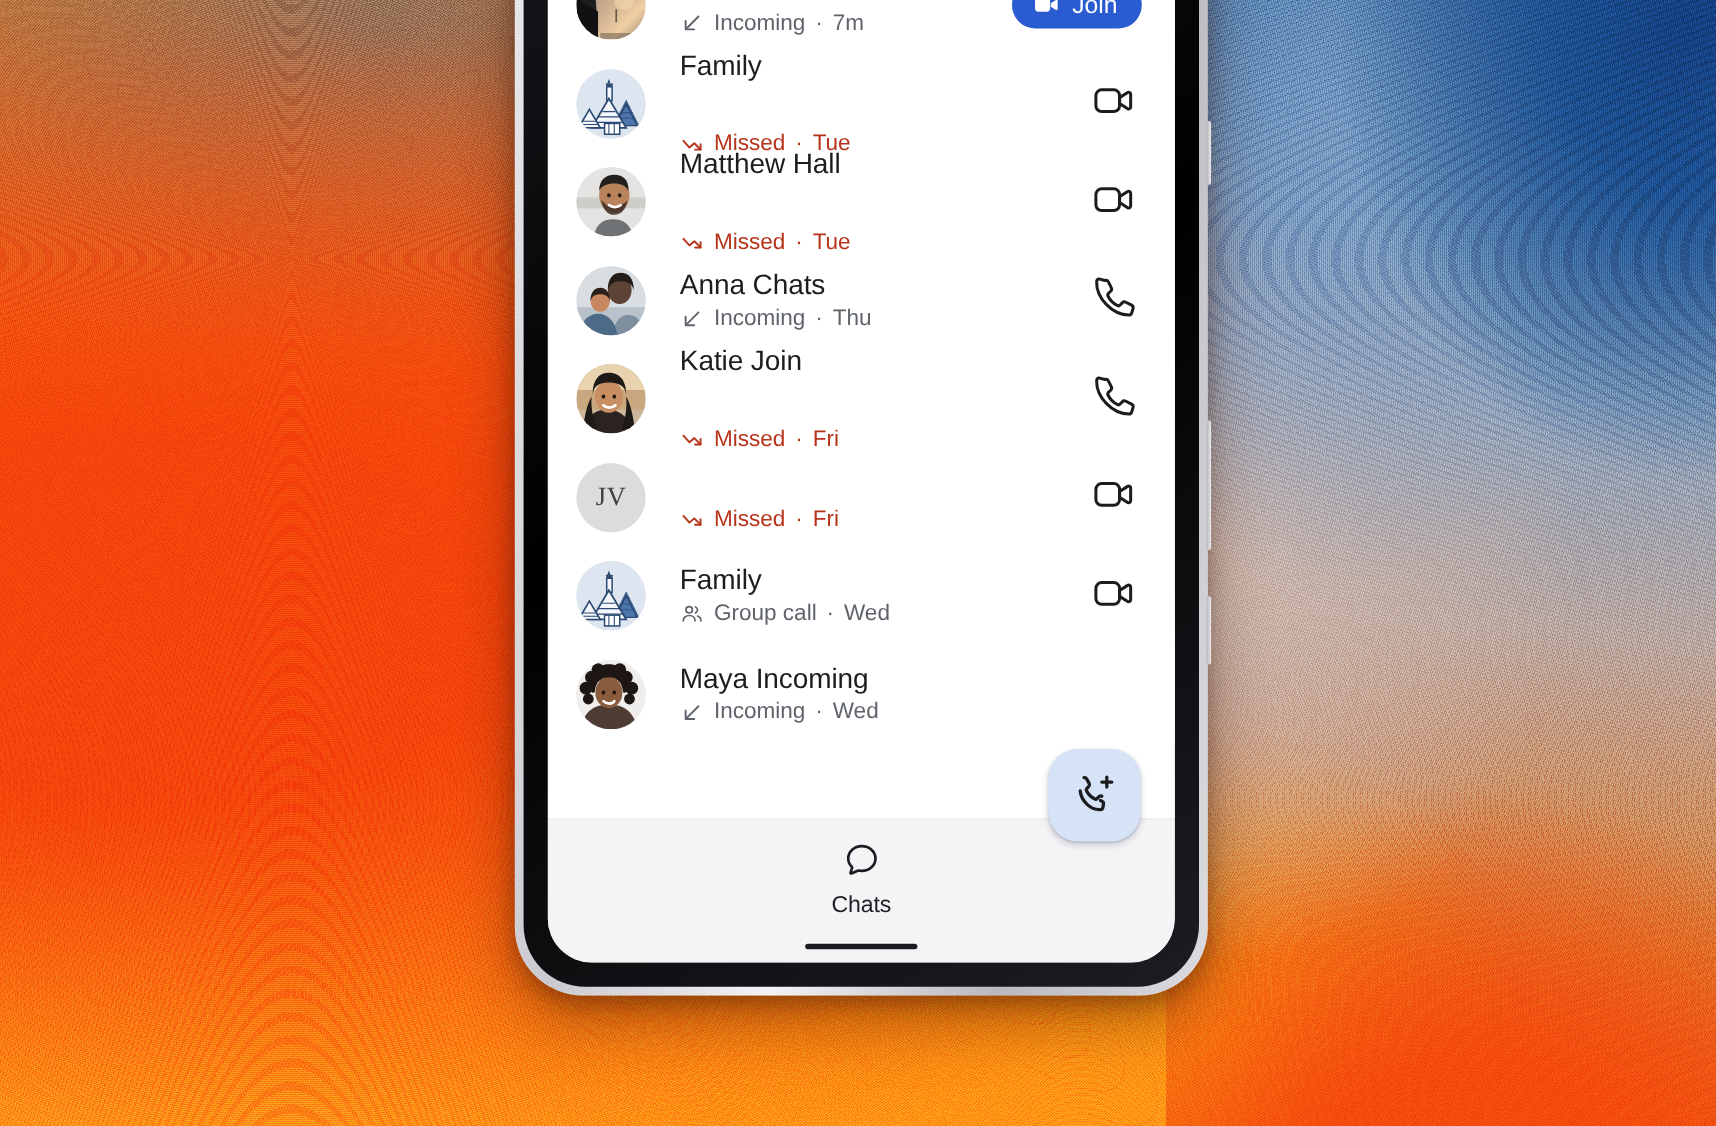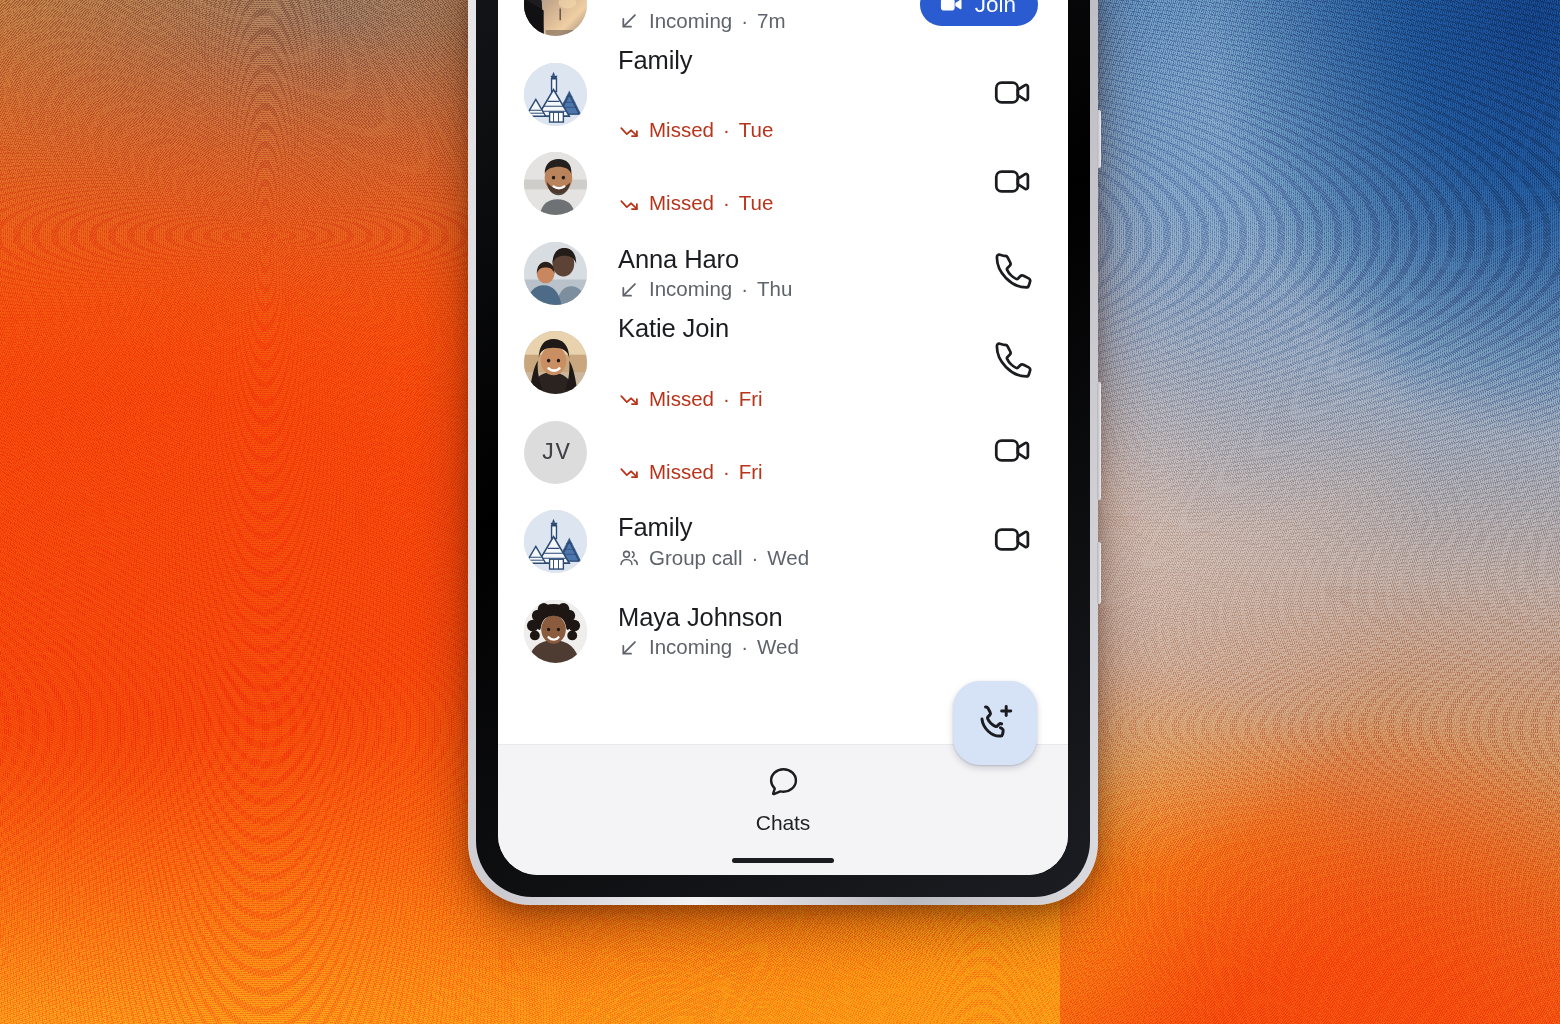--- a/index.html
+++ b/index.html
@@ -114,21 +114,21 @@
     display: flex;
     align-items: center;
     justify-content: center;
   }
   .avatar svg { display: block; width: 100%; height: 100%; }
 
   .initials {
     font-size: 24px;
     color: #3f4146;
     letter-spacing: .5px;
-    font-family: Liberation Mono, monospace;
+    font-family: Liberation Serif, serif;
   }
 
   .row-text {
     flex: 1 1 auto;
     min-width: 0;
     margin-left: 31px;
     display: flex;
     flex-direction: column;
     gap: 3px;
   }
@@ -369,20 +369,21 @@
                   <path d="M16 64c2-11 8-16 18-16s16 5 18 16z" fill="#6e7275"></path>
                   <ellipse cx="35" cy="26" rx="14" ry="16" fill="#b9835c"></ellipse>
                   <path d="M21 22c0-10 6-15 14-15s14 5 13 15c-2-5-7-7-13-7s-12 2-14 7z" fill="#23201e"></path>
                   <path d="M23 30c1 9 6 14 12 14s11-5 12-13c-4 4-9 6-13 6s-8-3-11-7z" fill="#3a2c22" opacity=".85"></path>
                   <ellipse cx="30" cy="26" rx="1.7" ry="1.9" fill="#241c16"></ellipse>
                   <ellipse cx="40" cy="26" rx="1.7" ry="1.9" fill="#241c16"></ellipse>
                   <path d="M30 35c3 2.5 8 2.5 11 0" stroke="#fff" stroke-width="2.4" fill="none" stroke-linecap="round"></path>
                 </svg>
               </div>
               <div class="row-text">
+                <div class="row-title">Matthew Hall</div>
                 <div class="row-sub missed">
                   <span>
                     <svg width="22" height="22" viewBox="0 0 24 24" fill="none" stroke="#b7341a" stroke-width="1.9" stroke-linecap="round" stroke-linejoin="round">
                       <path d="M3.6 8.8L9.6 15.4L14.4 11.2L20.6 17.4"></path>
                       <path d="M20.6 12.1v5.4h-5.4"></path>
                     </svg>
                   </span>
                   <span>Missed</span>
                   <span>·</span>
                   <span>Tue</span>
@@ -402,21 +403,21 @@
                   <path d="M0 38h64v26H0z" fill="#b9c2ca"></path>
                   <path d="M34 64c0-12 6-19 14-19s14 7 16 19z" fill="#7d8e9e"></path>
                   <ellipse cx="40" cy="22" rx="11" ry="13" fill="#5c4335"></ellipse>
                   <path d="M29 22C29 11 34 6 41 6s12 5 12 16c-2-6-6-8-12-8s-10 2-12 8z" fill="#231c18"></path>
                   <path d="M2 64c2-13 9-20 18-20s16 7 18 20z" fill="#4d6b86"></path>
                   <ellipse cx="22" cy="32" rx="9" ry="10" fill="#c8875f"></ellipse>
                   <path d="M13 32c0-8 4-12 9-12s9 4 9 12c-2-5-5-6-9-6s-7 1-9 6z" fill="#2b2019"></path>
                 </svg>
               </div>
               <div class="row-text">
-                <div class="row-title">Anna Haro</div>
+                <div class="row-title">Anna Chats</div>
                 <div class="row-sub ">
                   <span>
                     <svg width="22" height="22" viewBox="0 0 24 24" fill="none" stroke="#5f636b" stroke-width="1.9" stroke-linecap="round" stroke-linejoin="round">
                       <path d="M18.5 5.5L6.2 17.8"></path>
                       <path d="M14.2 18.2H5.8V9.8"></path>
                     </svg>
                   </span>
                   <span>Incoming</span>
                   <span>·</span>
                   <span>Thu</span>
@@ -543,21 +544,21 @@
                   <circle cx="11" cy="36" r="5" fill="#1d1612"></circle>
                   <circle cx="49" cy="36" r="5" fill="#1d1612"></circle>
                   <circle cx="20" cy="9" r="6" fill="#1d1612"></circle>
                   <circle cx="40" cy="9" r="6" fill="#1d1612"></circle>
                   <ellipse cx="25" cy="30" rx="1.6" ry="1.8" fill="#1d1410"></ellipse>
                   <ellipse cx="35" cy="30" rx="1.6" ry="1.8" fill="#1d1410"></ellipse>
                   <path d="M25 38c3 3 8 3 10 0" stroke="#fff" stroke-width="2.5" fill="none" stroke-linecap="round"></path>
                 </svg>
               </div>
               <div class="row-text">
-                <div class="row-title">Maya Johnson</div>
+                <div class="row-title">Maya Incoming</div>
                 <div class="row-sub ">
                   <span>
                     <svg width="22" height="22" viewBox="0 0 24 24" fill="none" stroke="#5f636b" stroke-width="1.9" stroke-linecap="round" stroke-linejoin="round">
                       <path d="M18.5 5.5L6.2 17.8"></path>
                       <path d="M14.2 18.2H5.8V9.8"></path>
                     </svg>
                   </span>
                   <span>Incoming</span>
                   <span>·</span>
                   <span>Wed</span>

